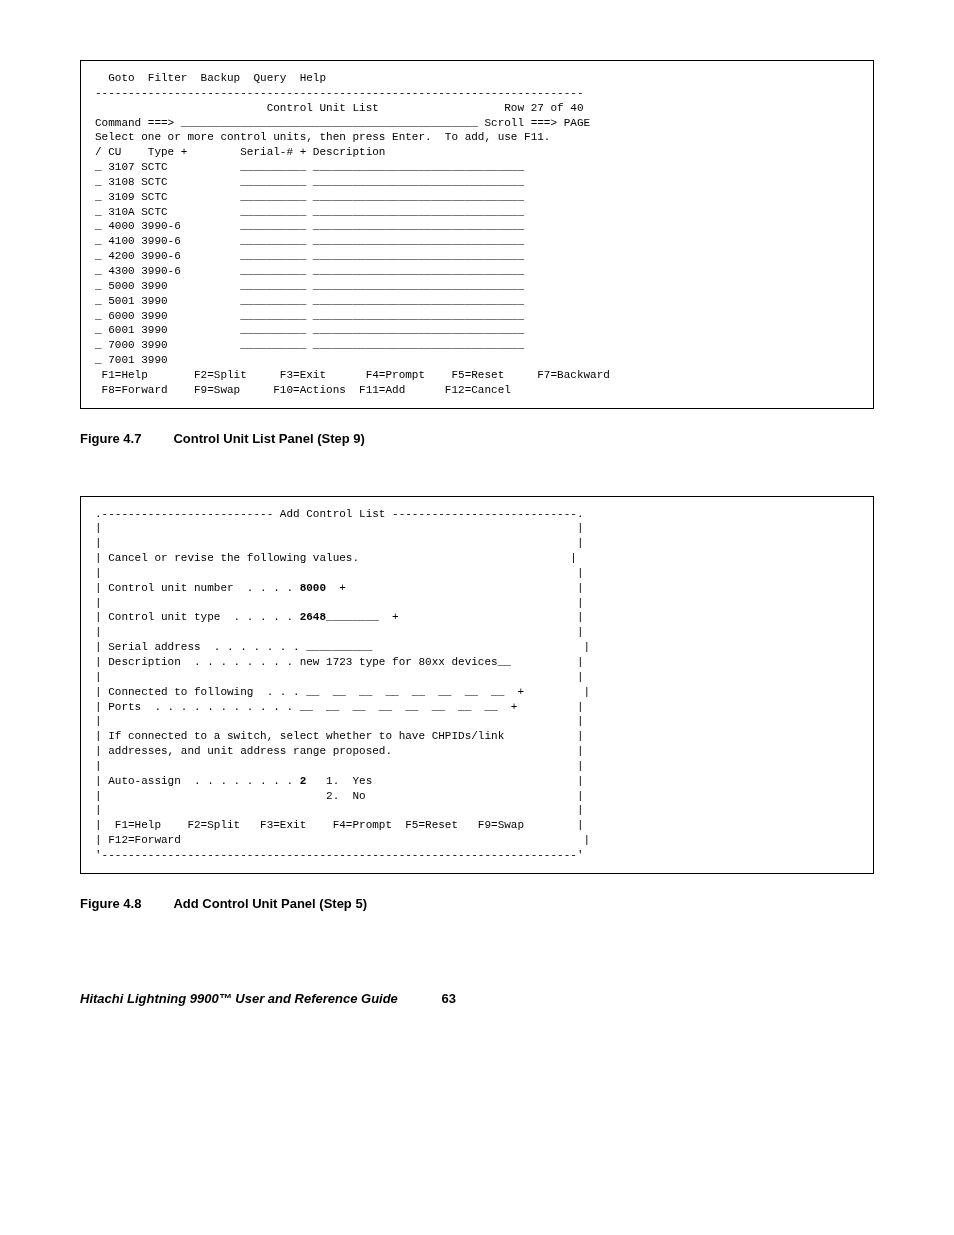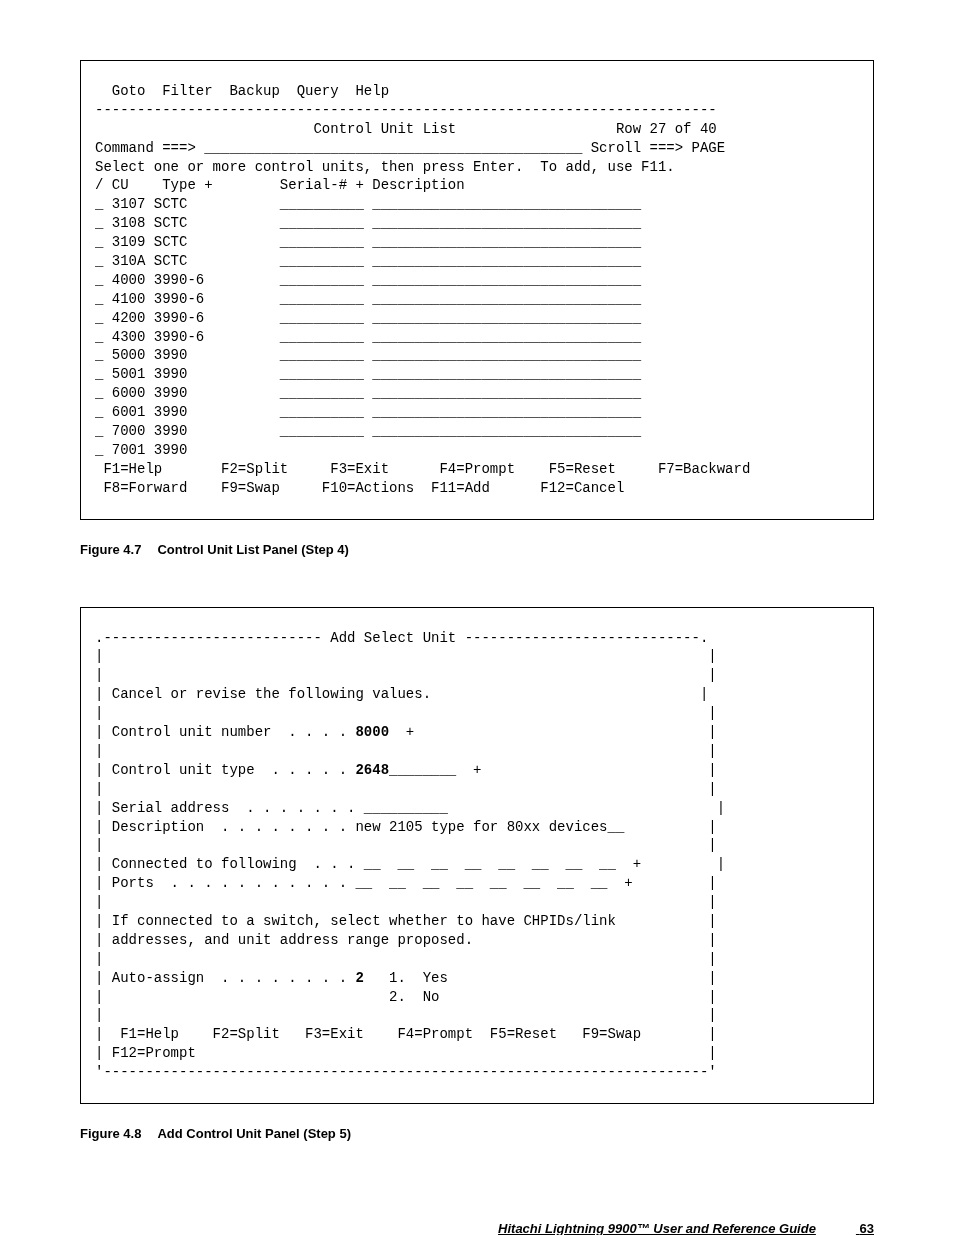--- a/index.html
+++ b/index.html
@@ -6,41 +6,40 @@
     margin: 0;
     padding: 60px 80px 40px 80px;
     font-family: "Times New Roman", serif;
     background: #fff;
     color: #000;
     width: 954px;
     box-sizing: border-box;
   }
   .terminal-box {
     border: 1px solid #000;
-    padding: 21px 14px;
+    padding: 10px 14px;
     font-family: "Courier New", monospace;
-    font-size: 14px;
+    font-size: 11px;
     line-height: 1.35;
     white-space: pre;
     margin-bottom: 22px;
     overflow: hidden;
   }
   .caption {
     font-family: Arial, Helvetica, sans-serif;
     font-weight: bold;
     font-size: 13px;
     margin: 8px 0 50px 0;
   }
-  .caption .figlabel { display:inline-block; margin-right: 16px;}
+  .caption .figlabel { display:inline-block; margin-right: 32px;}
   .footer {
     margin-top: 80px;
-    text-align: right;
+    text-align: left;
     font-family: Arial, Helvetica, sans-serif;
     font-size: 13px;
-    text-decoration: underline;
   }
   .footer .title { font-style: italic; font-weight: bold; margin-right: 40px;}
   .footer .pg { font-weight: bold; }
   b.emb { font-weight: bold; }
 </style>
 </head>
 <body>
 
 <div class="terminal-box"><span>  Goto  Filter  Backup  Query  Help</span>
 <span>--------------------------------------------------------------------------</span>
@@ -59,46 +58,46 @@
 <span>_ 5000 3990           __________ ________________________________</span>
 <span>_ 5001 3990           __________ ________________________________</span>
 <span>_ 6000 3990           __________ ________________________________</span>
 <span>_ 6001 3990           __________ ________________________________</span>
 <span>_ 7000 3990           __________ ________________________________</span>
 <span>_ 7001 3990</span>
 <span> F1=Help       F2=Split     F3=Exit      F4=Prompt    F5=Reset     F7=Backward</span>
 <span> F8=Forward    F9=Swap     F10=Actions  F11=Add      F12=Cancel</span></div>
 
 <div class="caption">
-  <span class="figlabel">Figure 4.7</span><span>Control Unit List Panel (Step 4)</span>
+  <span class="figlabel">Figure 4.7</span><span>Control Unit List Panel (Step 9)</span>
 </div>
 
-<div class="terminal-box"><span>.-------------------------- Add Select Unit ----------------------------.</span>
+<div class="terminal-box"><span>.-------------------------- Add Control List ----------------------------.</span>
 <span>|                                                                        |</span>
 <span>|                                                                        |</span>
 <span>| Cancel or revise the following values.                                |</span>
 <span>|                                                                        |</span>
 <span><span>| Control unit number  . . . . </span><b class="emb">8000</b><span>  +                                   |</span></span>
 <span>|                                                                        |</span>
 <span><span>| Control unit type  . . . . . </span><b class="emb">2648</b><span>________  +                           |</span></span>
 <span>|                                                                        |</span>
 <span>| Serial address  . . . . . . . __________                                |</span>
-<span>| Description  . . . . . . . . new 2105 type for 80xx devices__          |</span>
+<span>| Description  . . . . . . . . new 1723 type for 80xx devices__          |</span>
 <span>|                                                                        |</span>
 <span>| Connected to following  . . . __  __  __  __  __  __  __  __  +         |</span>
 <span>| Ports  . . . . . . . . . . . __  __  __  __  __  __  __  __  +         |</span>
 <span>|                                                                        |</span>
 <span>| If connected to a switch, select whether to have CHPIDs/link           |</span>
 <span>| addresses, and unit address range proposed.                            |</span>
 <span>|                                                                        |</span>
 <span><span>| Auto-assign  . . . . . . . . </span><b class="emb">2</b><span>   1.  Yes                               |</span></span>
 <span>|                                  2.  No                                |</span>
 <span>|                                                                        |</span>
 <span>|  F1=Help    F2=Split   F3=Exit    F4=Prompt  F5=Reset   F9=Swap        |</span>
-<span>| F12=Prompt                                                             |</span>
+<span>| F12=Forward                                                             |</span>
 <span>'------------------------------------------------------------------------'</span></div>
 
 <div class="caption">
   <span class="figlabel">Figure 4.8</span><span>Add Control Unit Panel (Step 5)</span>
 </div>
 
 <div class="footer">
   <span class="title">Hitachi Lightning 9900™ User and Reference Guide</span>
   <span class="pg">63</span>
 </div>

